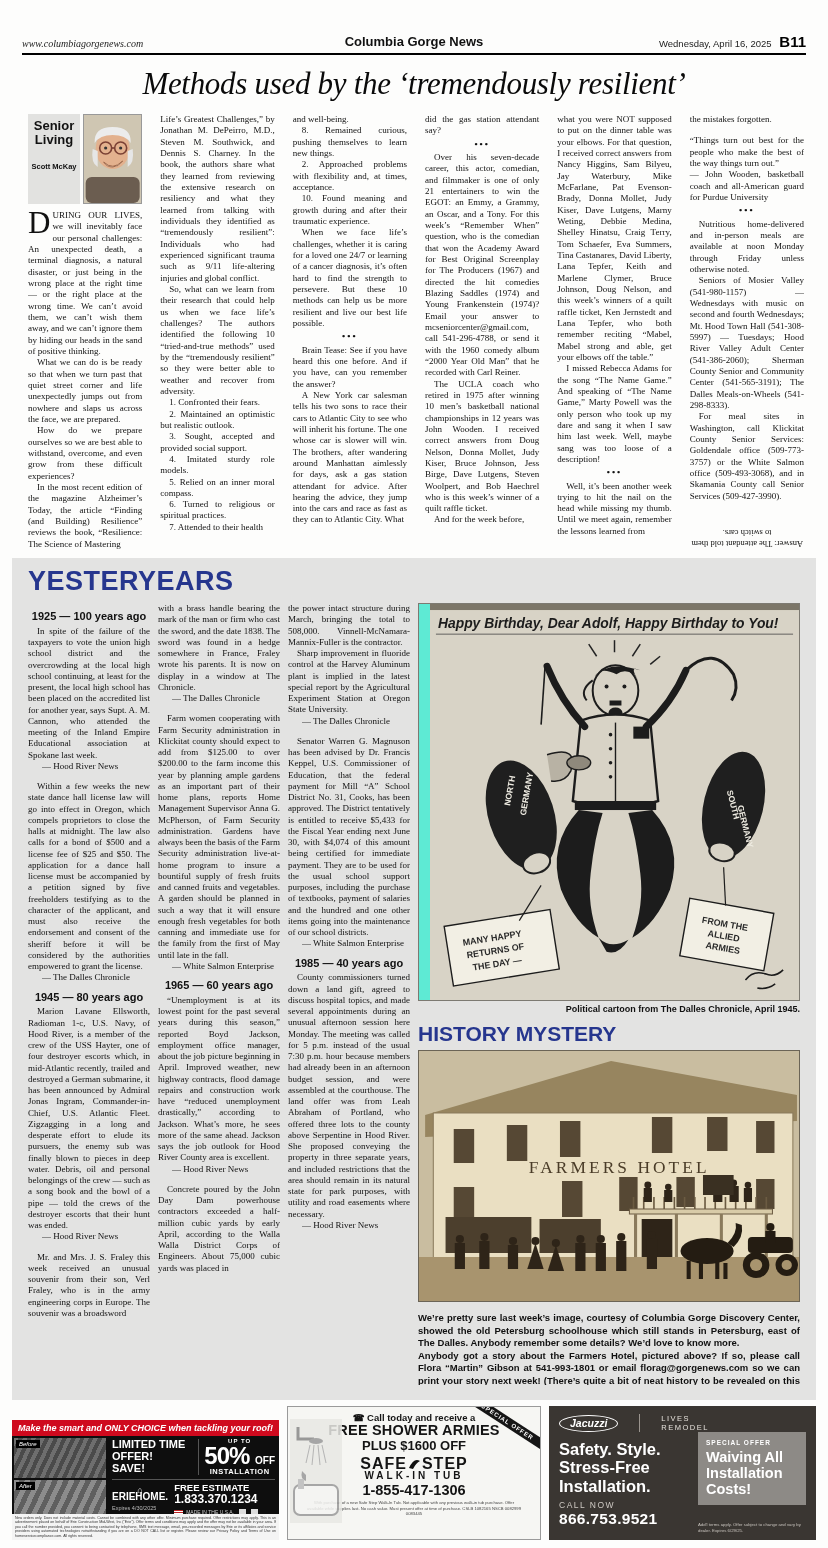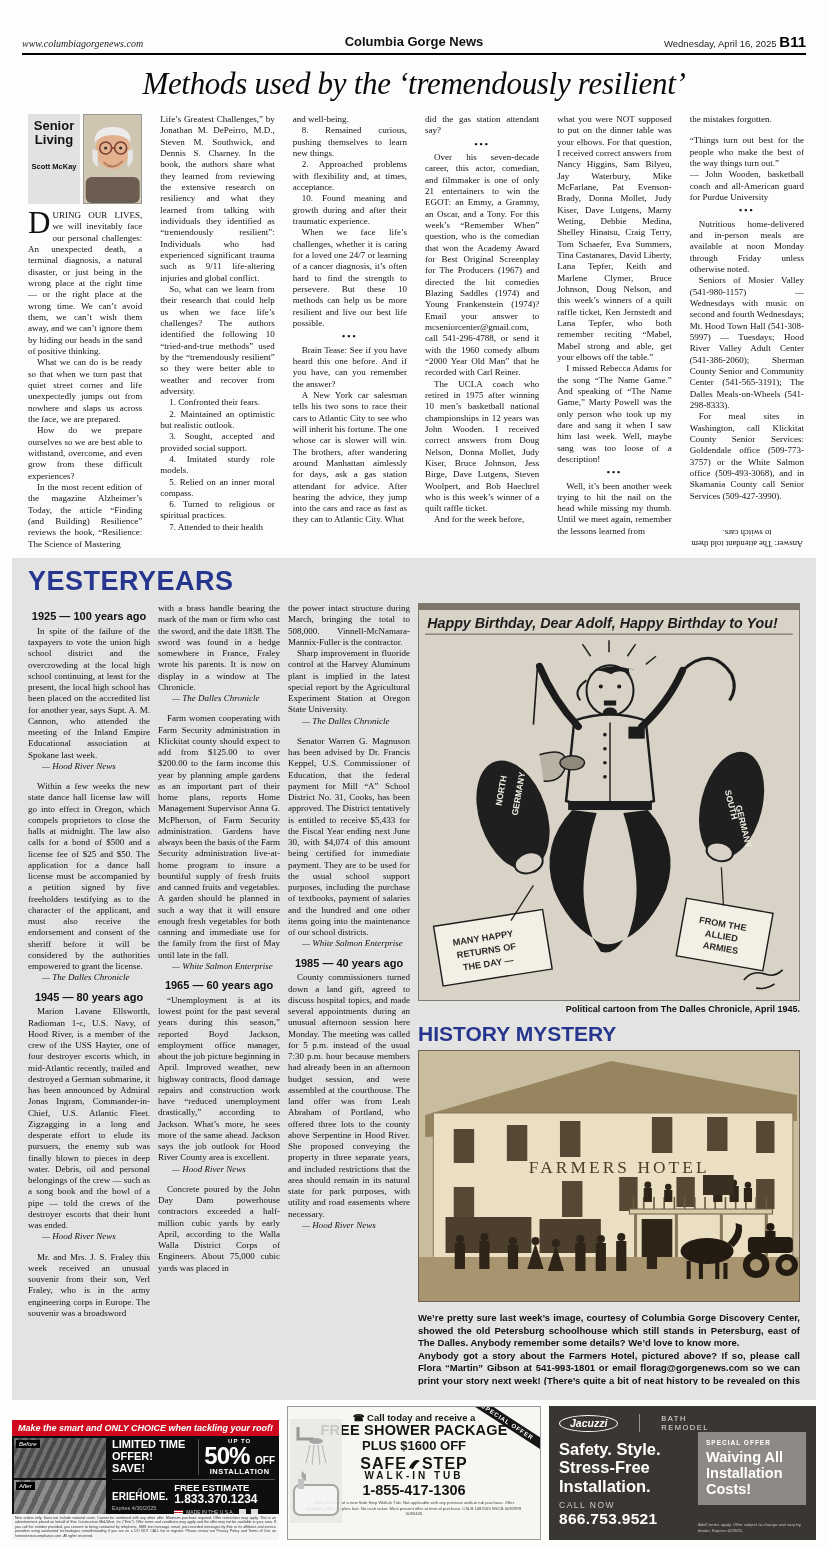--- a/index.html
+++ b/index.html
@@ -5,52 +5,52 @@
   html,body{margin:0;padding:0;}
   body{width:828px;height:1548px;position:relative;background:#fdfdfc;overflow:hidden;
        font-family:"Liberation Serif",serif;color:#111;}
   
   .pageheader{position:absolute;top:30px;left:22px;width:784px;border-bottom:2px solid #000;
               padding-bottom:5px;height:18px;}
   .ph-site{position:absolute;left:0;bottom:4px;font-style:italic;font-size:10px;color:#222;}
   .ph-center{position:absolute;left:0;right:0;bottom:4px;text-align:center;
              font-family:"Liberation Sans",sans-serif;font-weight:bold;font-size:13px;}
   .ph-right{position:absolute;right:0;bottom:3px;font-family:"Liberation Sans",sans-serif;font-size:9.5px;color:#222;}
-  .ph-pageno{font-weight:bold;font-size:15px;color:#000;}
+  .ph-pageno{font-weight:bold;font-size:15px;margin-left:5px;color:#000;}
   
   .headline{position:absolute;top:66px;left:0;width:828px;text-align:center;
             font-family:"Liberation Serif",serif;font-style:italic;font-size:31px;letter-spacing:-0.3px;color:#0a0a0a;}
   
   .cols{position:absolute;top:114px;left:28px;width:776px;height:444px;display:flex;gap:18px;overflow:hidden;}
   .col{flex:1;font-size:9px;line-height:1.26;text-align:justify;}
   .col p,.yy-col p{margin:0;text-indent:9px;}
   p.noindent{text-indent:0;}
   p.sep{text-indent:0;text-align:center;font-weight:bold;letter-spacing:2px;margin:2px 0;}
-  p.attr{font-style:italic;text-indent:14px;}
+  p.attr{text-indent:14px;}
   p.gap{margin-top:9px;}
   p.qgap{margin-top:10px;text-indent:0;}
   p.yh{font-family:"Liberation Sans",sans-serif;font-weight:bold;font-size:11px;text-align:center;
        text-indent:0;margin:7px 0 2px;}
   p.flip{transform:rotate(180deg);text-indent:0;margin-top:26px;text-align:center;font-size:8.5px;}
   p.dropcap::first-letter{float:left;font-size:31px;line-height:24px;padding:1px 2px 0 0;}
   
   .senior-block{display:flex;gap:3px;height:90px;margin-bottom:6px;}
   .senior-left{width:52px;background:#e2e2e0;text-align:center;
                font-family:"Liberation Sans",sans-serif;padding-top:5px;}
   .senior-title{font-weight:bold;font-size:13px;line-height:1.05;}
   .senior-byline{font-weight:bold;font-size:7.5px;margin-top:16px;}
   .senior-photo{flex:1;border:1px solid #999;overflow:hidden;background:#cfc6b2;}
   
   .yesteryears{position:absolute;top:558px;left:12px;width:804px;height:842px;background:#e3e3e2;
                box-sizing:border-box;padding:8px 16px;}
   .yy-title{color:#26368e;font-family:"Liberation Sans",sans-serif;font-weight:bold;font-size:27px;letter-spacing:0.5px;}
   .yy-body{display:flex;gap:8px;margin-top:6px;height:782px;overflow:hidden;}
   .yy-col{width:122px;font-size:9px;line-height:1.25;text-align:justify;overflow:hidden;}
   .yy-right{flex:1;overflow:hidden;}
-  .cartoon{height:396px;border:1px solid #7d7a72;background:#ec4899;overflow:hidden;}
+  .cartoon{height:396px;border:1px solid #7d7a72;background:#5eead4;overflow:hidden;padding-left:11px;}
   .cartoon-caption{font-family:"Liberation Sans",sans-serif;font-weight:bold;font-size:9px;text-align:right;margin:3px 0 8px;}
   .hm-title{color:#26368e;font-family:"Liberation Sans",sans-serif;font-weight:bold;font-size:21px;margin:2px 0 4px;}
   .hm-photo{height:250px;border:1px solid #6b6456;overflow:hidden;background:#cbbfa4;}
   .hm-caption{font-family:"Liberation Sans",sans-serif;font-weight:bold;font-size:9.5px;line-height:1.32;
               text-align:justify;margin-top:10px;}
   .hm-caption p{margin:0;}
   
   .ads{position:absolute;top:1406px;left:12px;width:804px;height:134px;display:flex;gap:8px;
        font-family:"Liberation Sans",sans-serif;}
   
@@ -483,38 +483,38 @@
         <line x1="20" y1="26" x2="16" y2="44"></line>
           <line x1="24" y1="26" x2="22" y2="46"></line>
         <line x1="28" y1="26" x2="30" y2="46"></line>
           <line x1="32" y1="26" x2="36" y2="44"></line>
       </g>
       <path d="M12 52 Q10 60 16 62 L16 56 Z" fill="#999"></path>
       <rect x="4" y="66" width="44" height="30" rx="6" fill="#f4f4f2" stroke="#999" stroke-width="2"></rect>
       <rect x="8" y="60" width="6" height="10" fill="#bbb"></rect>
     </svg>
     <div class="tub-call">☎ <span>Call today and receive a</span></div>
-    <div class="tub-line1">FREE SHOWER PACKAGE</div>
+    <div class="tub-line1">FREE SHOWER ARMIES</div>
     <div class="tub-line2">PLUS $1600 OFF</div>
     <div class="tub-logo">
       <span>SAFE</span><svg width="15" height="12" viewBox="0 0 15 12">
           <path d="M2 11 Q7 0 13 4 Q9 6 6 12 Z" fill="#111"></path>
         </svg><span>STEP</span>
       <div class="tub-logo-sub">WALK-IN TUB</div>
     </div>
     <div class="tub-phone">1-855-417-1306</div>
     <div class="tub-fine">With purchase of a new Safe Step Walk-In Tub. Not applicable with any previous walk-in tub purchase. Offer available while supplies last. No cash value. Must present offer at time of purchase. CSLB 1082165 NSCB 0082999 0083445</div>
   </div>
 
   <div class="ad-bath">
     <div class="bath-top">
       <span class="jacuzzi-logo">Jacuzzi</span>
       <span class="bath-vr"></span>
       <span class="bath-cat">
-        <span>BATH</span><br>
+        <span>LIVES</span><br>
         <span>REMODEL</span>
       </span>
     </div>
     <div class="bath-head">Safety. Style. Stress-Free Installation.</div>
     <div class="call-now">CALL NOW</div>
     <div class="bath-phone">866.753.9521</div>
     <div class="offer-panel">
       <div class="offer-label">SPECIAL OFFER</div>
       <div class="offer-text">Waiving All Installation Costs!</div>
     </div>

